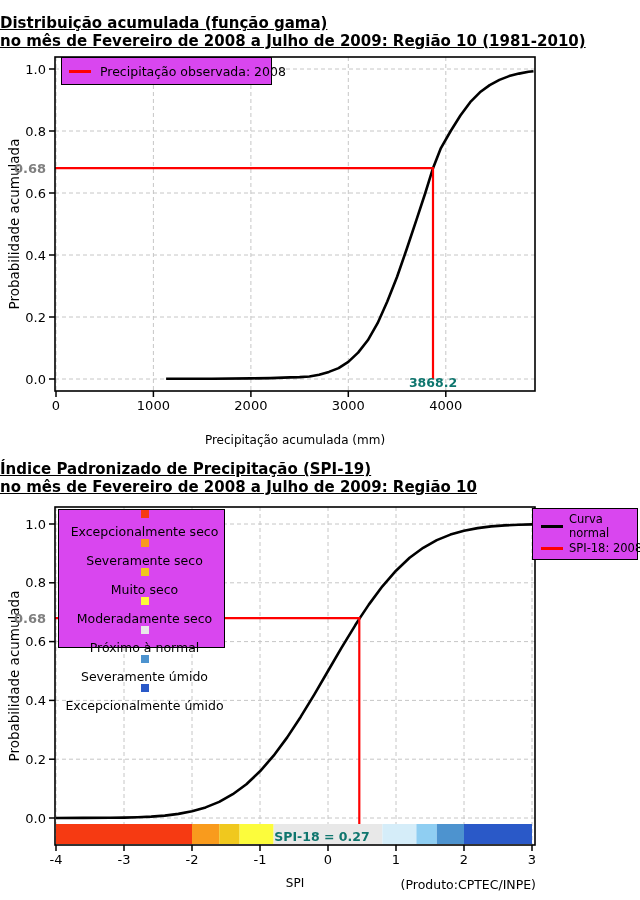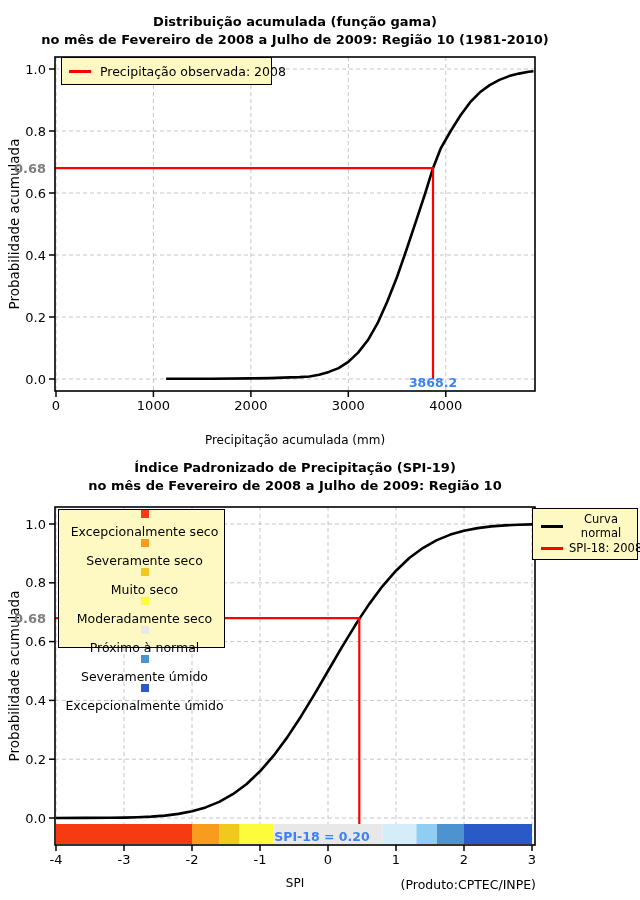--- a/index.html
+++ b/index.html
@@ -1,34 +1,34 @@
 <!DOCTYPE html>
 <html><head>
 <meta charset="utf-8">
 <style>
   html,body{margin:0;padding:0;background:#fff;}
   #screen{position:relative;width:640px;height:900px;background:#ffffff;
           font-family:"DejaVu Sans","Liberation Sans",sans-serif;overflow:hidden;color:#000;}
-  .abs{position:absolute;text-align:center;}
+  .abs{position:absolute;}
   #plot-layer{position:absolute;left:0;top:0;}
-  .title{left:0;width:590px;font-weight:bold;font-size:13px;white-space:nowrap;}
+  .title{left:0;width:590px;font-weight:bold;font-size:15px;white-space:nowrap;text-decoration:underline;}
   .vlabel{left:-106px;width:240px;text-align:center;font-size:13.5px;line-height:18px;
           transform:rotate(-90deg);transform-origin:50% 50%;}
   .xlabel{left:0;width:590px;text-align:center;font-size:12px;}
-  .legend-box{position:absolute;background:#fef9c3;border:1.5px solid #000;box-sizing:border-box;}
+  .legend-box{position:absolute;background:#d946ef;border:1.5px solid #000;box-sizing:border-box;}
   .legend-row{display:flex;align-items:center;height:100%;padding-left:7px;gap:9px;}
   .line-sample{display:inline-block;width:22px;height:3px;flex:0 0 22px;}
   .legend-text{font-size:12.5px;white-space:nowrap;}
   #bl-legend{display:flex;flex-direction:column;justify-content:space-evenly;
              padding-left:6px;box-sizing:border-box;}
   .cat-row{display:flex;align-items:center;gap:6px;font-size:12.5px;white-space:nowrap;flex-direction:column;}
   .swatch{width:8px;height:8px;flex:0 0 8px;}
   .lg2{font-size:11.5px;line-height:13.5px;}
   .marker-gray{font-weight:bold;font-size:13px;color:#7F7F7F;}
-  .marker-black{font-weight:bold;font-size:12.5px;color:#3b82f6;}
+  .marker-black{font-weight:bold;font-size:12.5px;color:#0f766e;}
   .footer{left:236px;top:877px;width:300px;text-align:right;font-size:12.5px;}
   svg .grid{stroke:#C6C6C6;stroke-dasharray:4 3;stroke-width:1;fill:none;}
   svg .tick{stroke:#000;stroke-width:1.5;}
   svg .curve{fill:none;stroke-width:2.6;stroke-linejoin:round;}
   svg .marker{fill:none;stroke-width:2.2;}
   svg .box{fill:none;stroke:#000;stroke-width:1.6;}
   svg text{font-family:"DejaVu Sans","Liberation Sans",sans-serif;font-size:13px;fill:#000;}
 </style>
 </head>
 <body>
@@ -180,17 +180,17 @@
     </div>
 
   <div class="legend-box" style="left:532px;top:508px;width:106px;height:52px">
     <div class="abs" style="left:8px;top:16px;width:22px;height:3px;background:#000000"></div>
     <div class="abs" style="left:8px;top:38px;width:22px;height:3px;background:#FF0000"></div>
     <div class="abs lg2" style="left:36px;top:4px;width:64px">Curva normal</div>
     <div class="abs lg2" style="left:36px;top:33px;white-space:nowrap">SPI-18: 2008</div>
   </div>
 
   <div class="abs marker-gray" style="left:-14px;top:611px;width:60px;text-align:right">0.68</div>
-  <div class="abs marker-black" style="left:242px;top:829px;width:160px;text-align:center">SPI-18 = 0.20</div>
+  <div class="abs marker-black" style="left:242px;top:829px;width:160px;text-align:center">SPI-18 = 0.27</div>
 
   <div class="abs footer">(Produto:CPTEC/INPE)</div>
 
 </div>
 
 </body></html>

